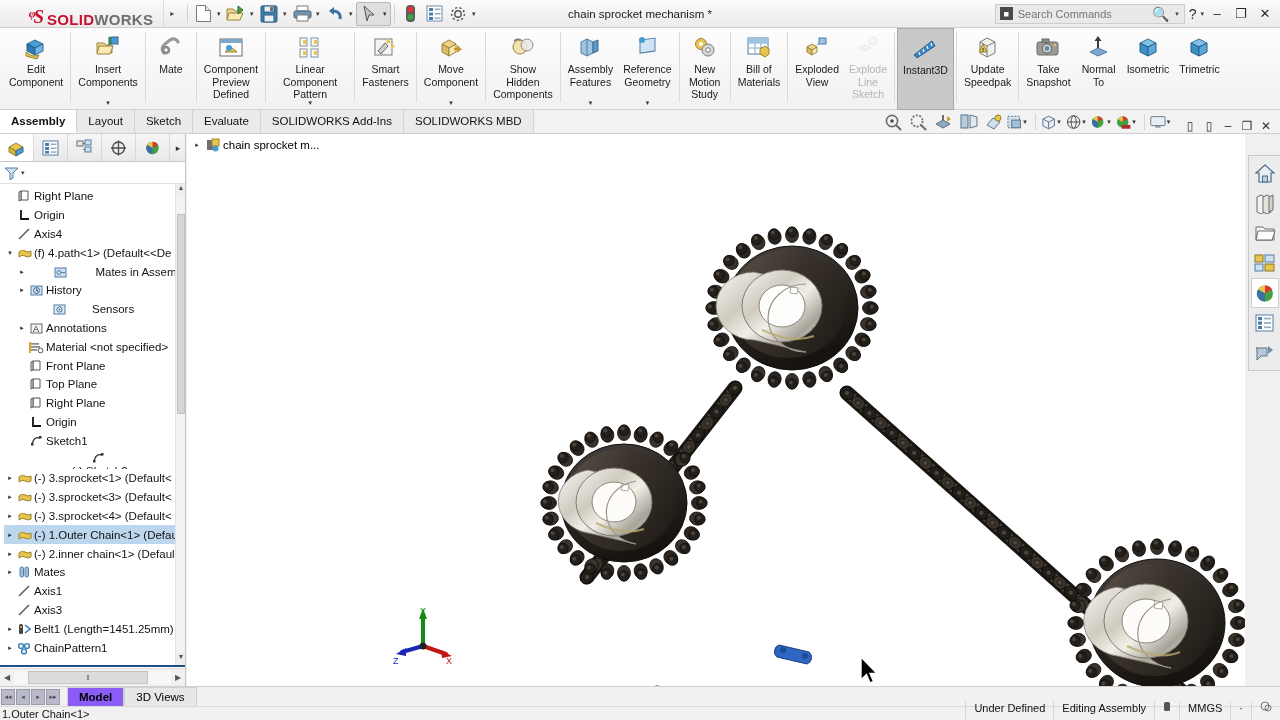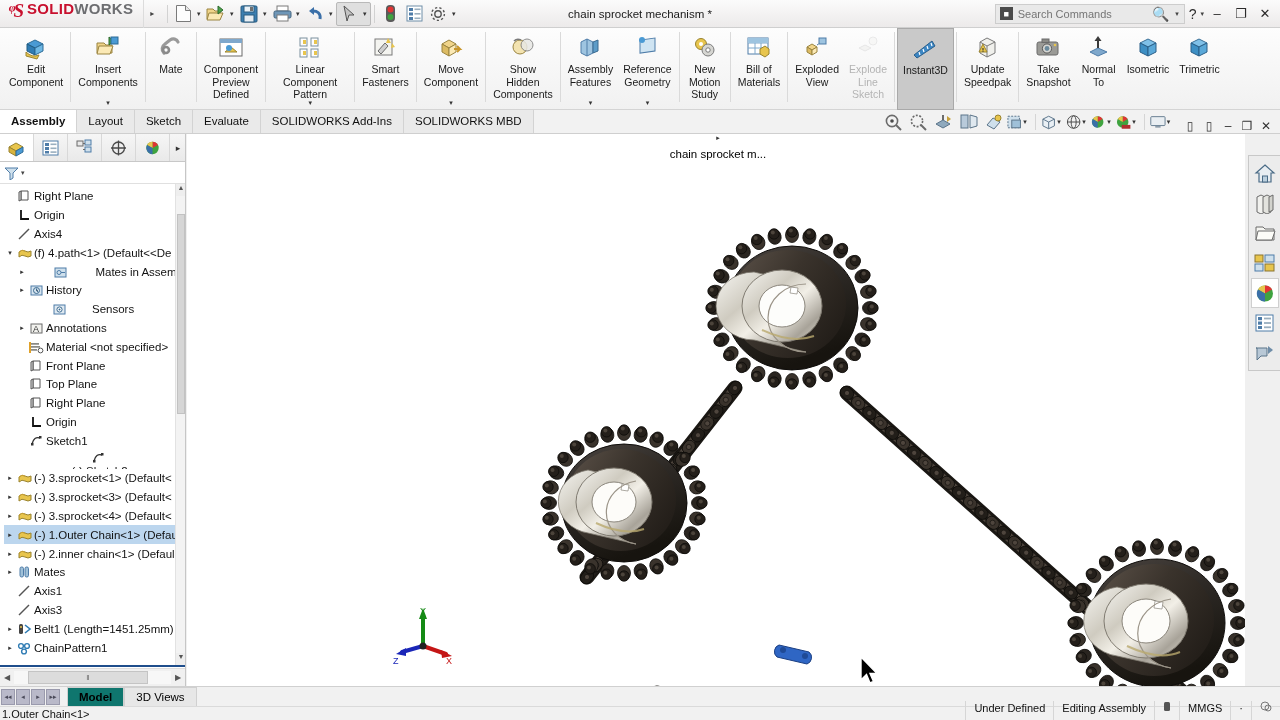--- a/index.html
+++ b/index.html
@@ -13,23 +13,24 @@
   .app{ position:relative; width:1280px; height:720px; }
 
   
   .titlebar{
     position:absolute; top:0; left:0; width:1280px; height:28px;
     background:linear-gradient(#fbfbfb,#eceaea);
     border-bottom:1px solid #cfcfcf;
     display:flex; align-items:center;
   }
   .sw-logo{
-    display:flex; align-items:flex-start; gap:4px;
+    display:flex; align-items:flex-end; gap:4px;
     padding:0 10px 0 8px; height:28px;
     border-right:1px solid #dcdcdc;
+    margin-left:20px;
   }
   .ds-mark{
     font-family:"Liberation Serif", serif;
     font-style:italic; font-weight:bold; font-size:19px;
     color:#c8102e; letter-spacing:-1px;
   }
   .sw-word{ font-size:15px; font-weight:bold; letter-spacing:.3px; }
   .sw-word .red{ color:#c8102e; }
   .sw-word .gry{ color:#6d6e71; }
 
@@ -149,21 +150,21 @@
   .hsb-track{ flex:1; height:13px; background:#f7f7f7; position:relative;}
   .hsb-thumb{ position:absolute; left:14px; width:120px; height:13px; background:#dcdcdc; border:1px solid #c4c4c4;
      display:flex;align-items:center;justify-content:center;font-size:8px;color:#666;}
 
   
   .viewport{
     position:absolute; top:134px; left:187px; width:1058px; height:552px;
     background:#fff; overflow:hidden;
   }
   .vp-header{
-    height:22px; display:flex; align-items:center; gap:3px; padding-left:4px; font-size:11.5px;flex-direction:column;
+    height:22px; display:flex; align-items:center; gap:3px; padding-left:4px; font-size:11.5px;
   }
   .vp-header .tw{ font-size:7px;color:#333;width:12px;text-align:center;}
   .vp-canvas{ position:absolute; top:22px; left:0; right:0; bottom:0; }
   .triad{ position:absolute; left:24px; bottom:-12px; }
 
   .cursor-arrow{ position:absolute; pointer-events:none; }
 
   
   .rightdock{
     position:absolute; top:155px; right:0; width:32px;
@@ -178,21 +179,21 @@
     position:absolute; top:686px; left:0; width:1280px; height:20px;
     background:#f1f1f1; border-top:1px solid #d0d0d0;
     display:flex; align-items:flex-end;
   }
   .navbtns{ display:flex; height:18px; align-items:center; margin-left:1px;}
   .navbtn{ width:14px;height:16px;background:#b9b9c9; border:1px solid #9a9aad; margin-right:1px;
      display:flex;align-items:center;justify-content:center;font-size:7px;color:#4a4a5a;}
   .btabs{ display:flex; align-items:flex-end; margin-left:6px; }
   .btab{ height:19px; line-height:19px; padding:0 11px; font-size:11.5px; border:1px solid #d0d0d0; border-bottom:0;
      background:#e7e7e7; }
-  .btab.active{ background:#0f766e; font-weight:bold; }
+  .btab.active{ background:#8b5cf6; font-weight:bold; }
   .statusbar{
     position:absolute; top:706px; left:0; width:1280px; height:14px;
     background:#f1f1f1; border-top:1px solid #dadada;
     display:flex; align-items:center; font-size:11px; color:#111;
   }
   .sb-left{ padding-left:2px; }
   .sb-right{ margin-left:auto; display:flex; align-items:center; }
   .sb-cell{ padding:0 8px; border-left:1px solid #d6d6d6; height:26px; line-height:14px; }
 </style>
 </head>

